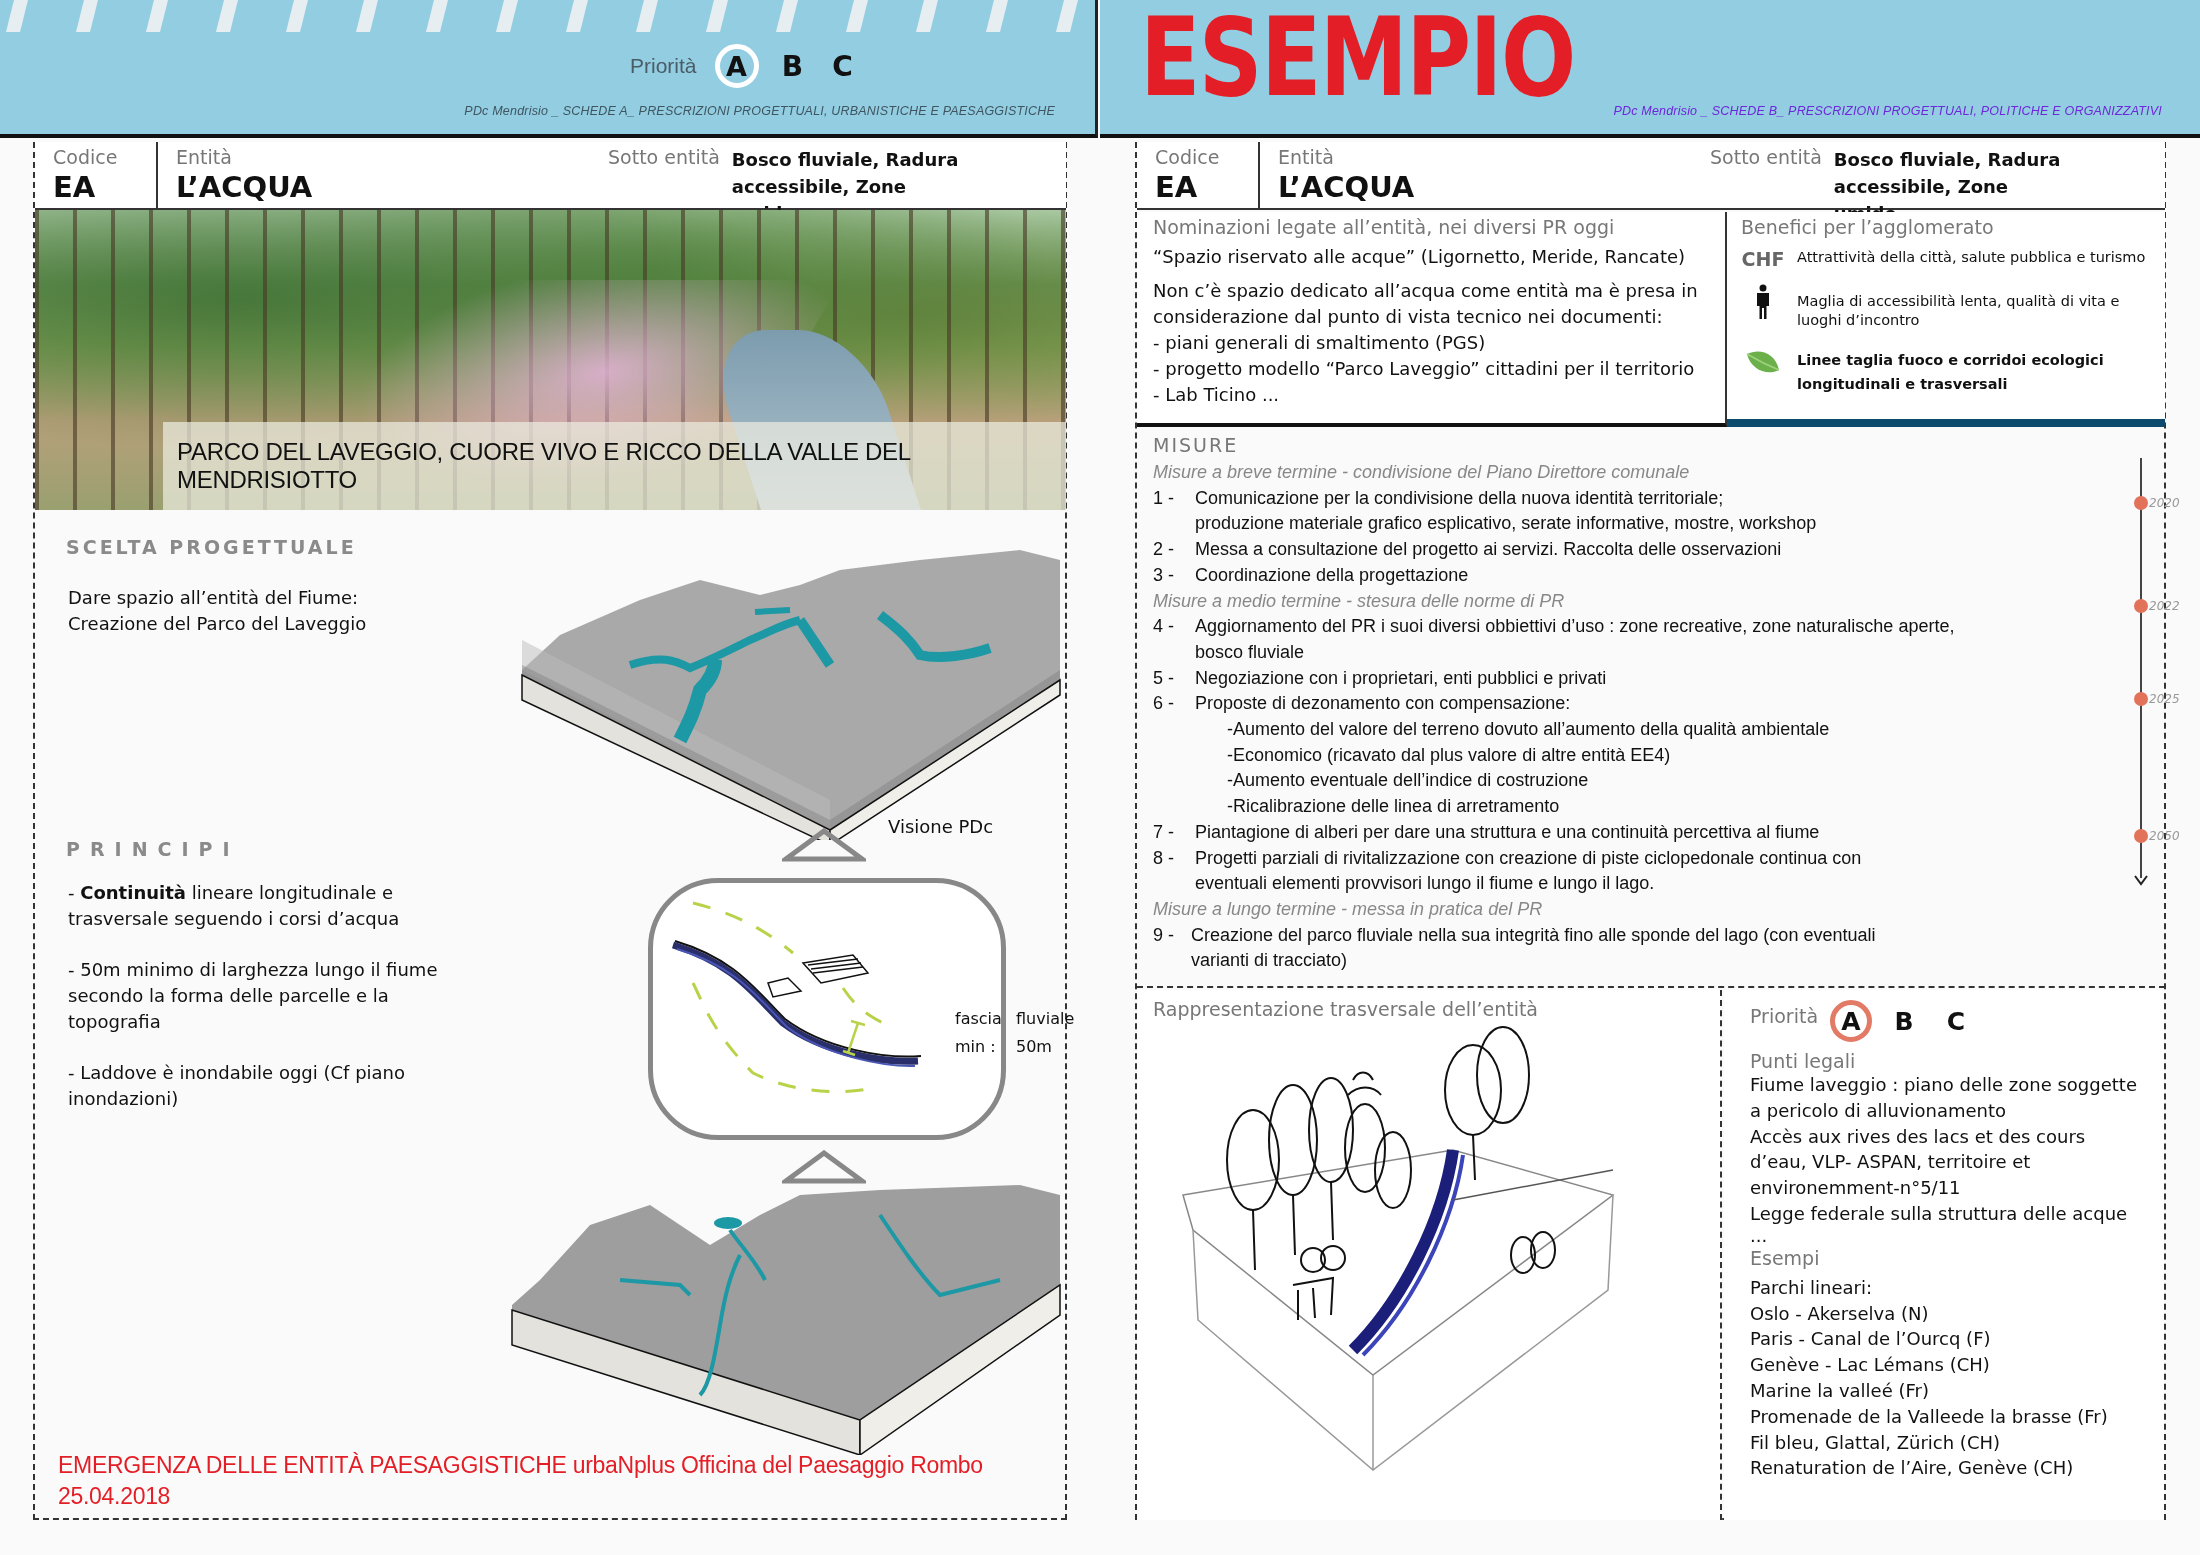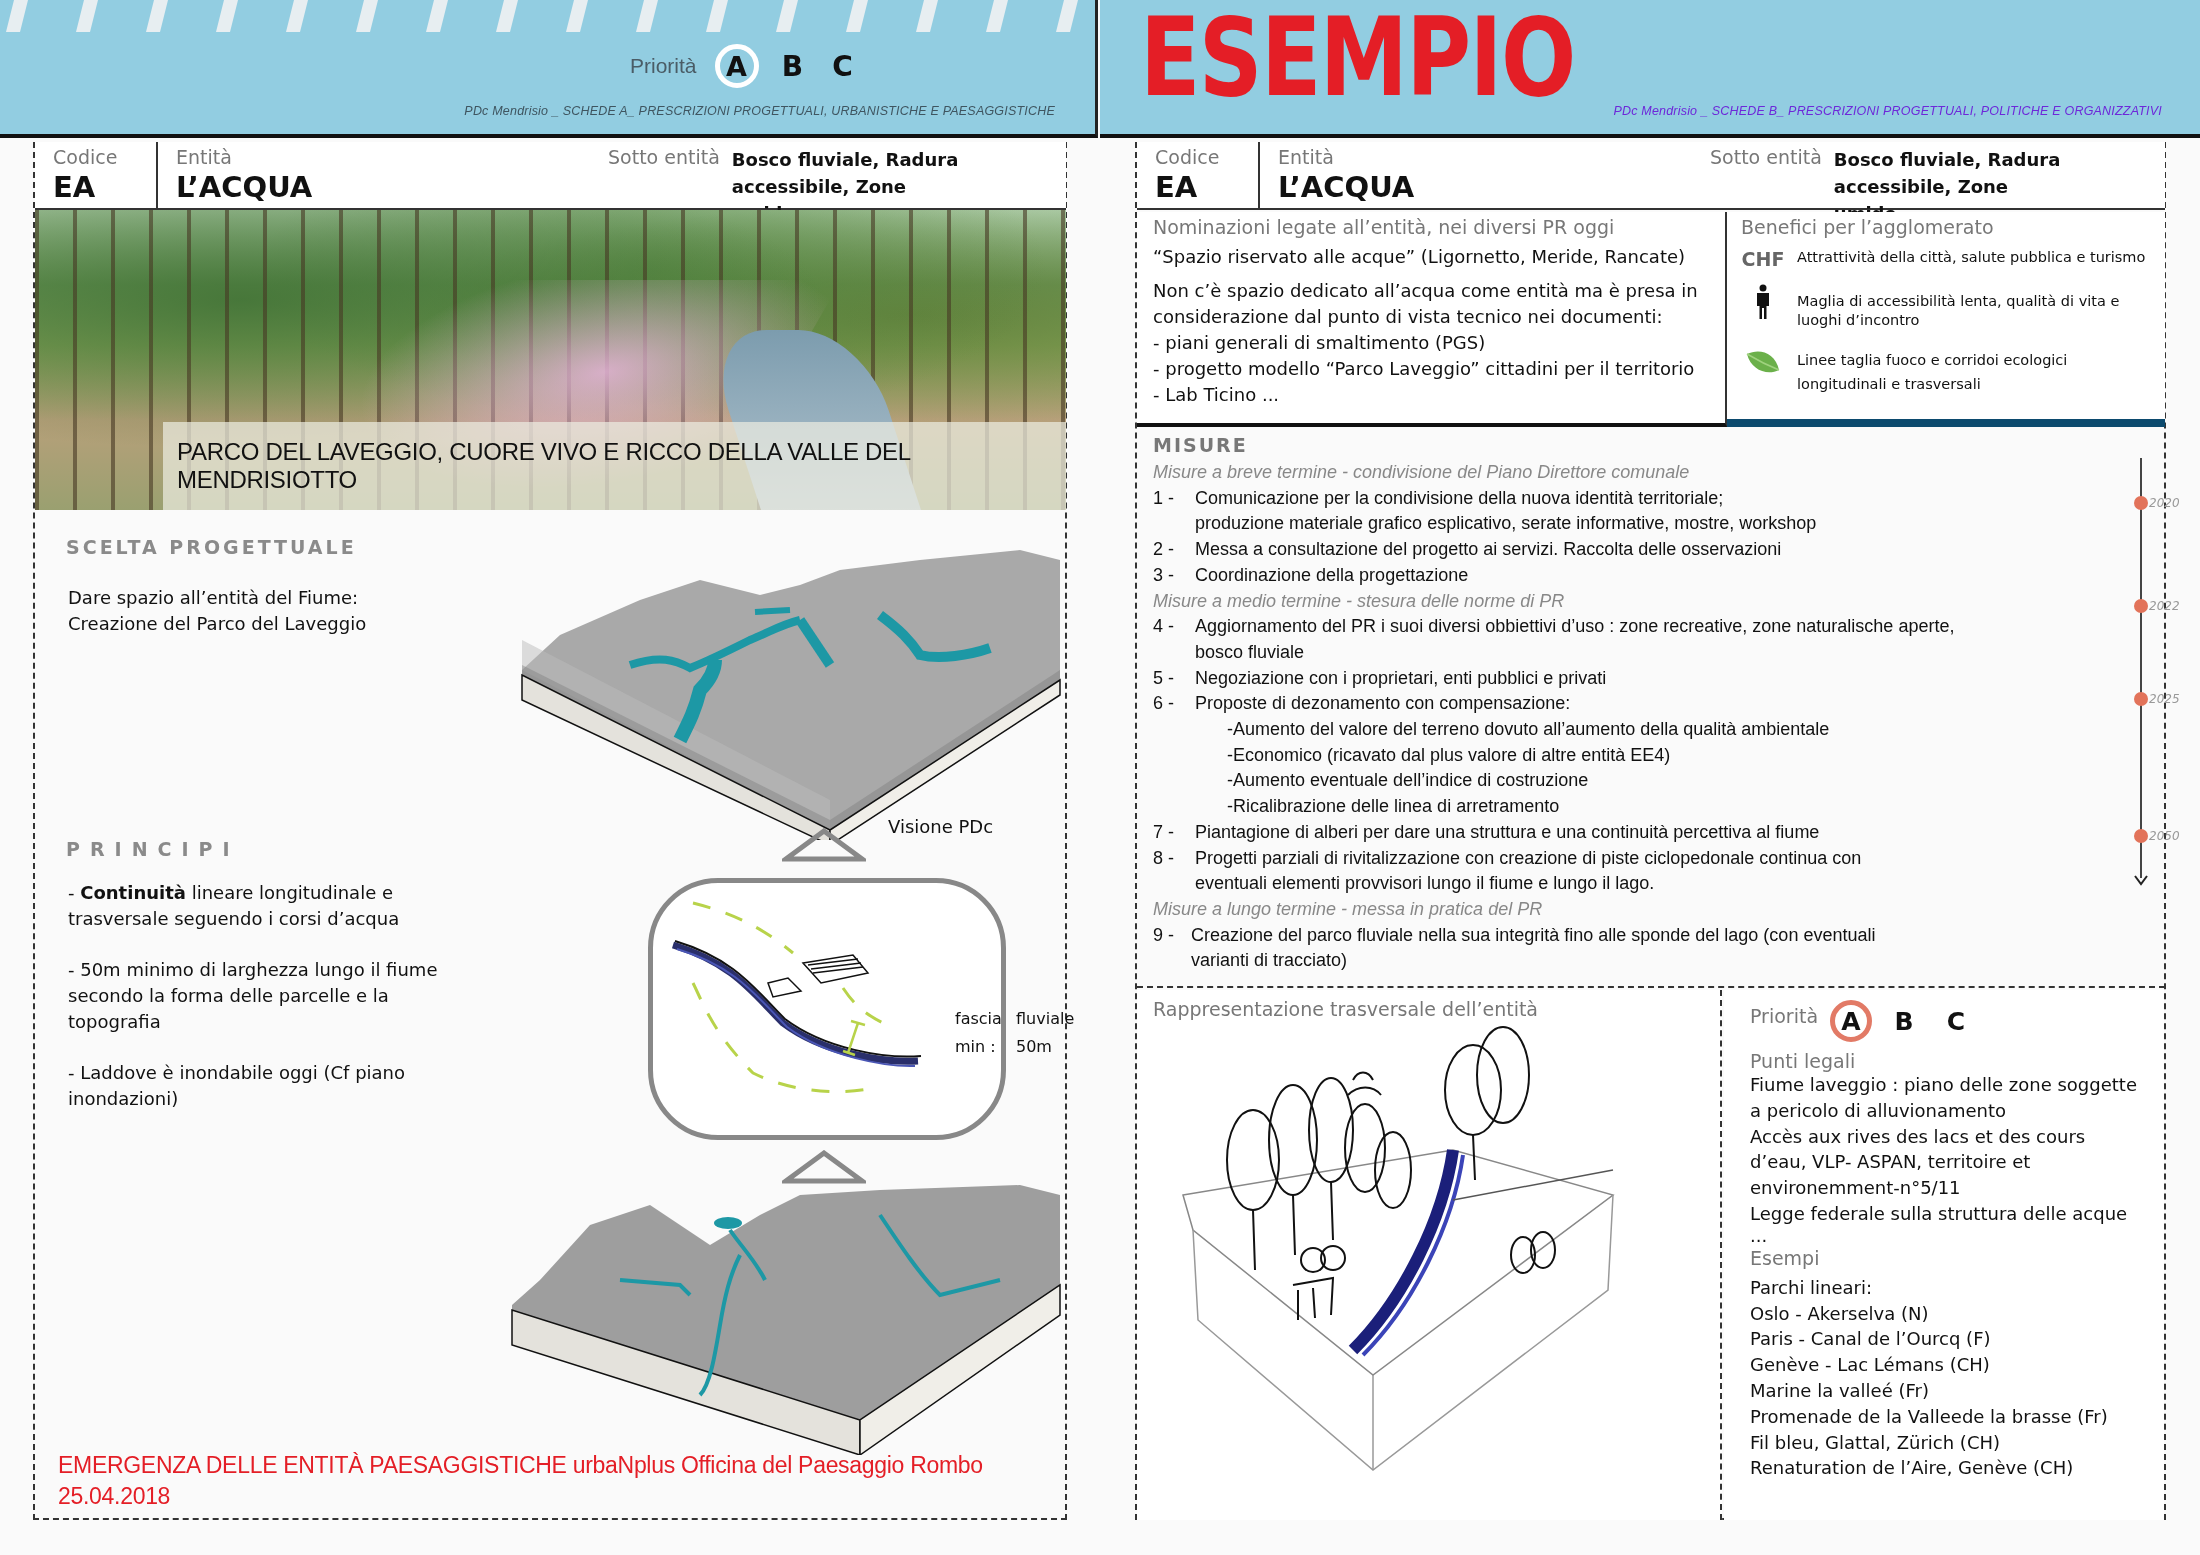--- a/index.html
+++ b/index.html
@@ -133,21 +133,21 @@
   .nom-box p { font-size: 18px; line-height: 26px; color: #111; }
   .ben-row { display: flex; gap: 12px; margin-top: 10px; align-items: flex-start; }
   .ben-icon { width: 44px; flex: none; display: flex; justify-content: center; }
   .chf { font-size: 19px; font-weight: bold; color: #666; }
   .ben-text { font-size: 14.5px; line-height: 19px; color: #111; }
 
   .misure {
     position: absolute; left: 37px; top: 430px; width: 1028px; height: 558px; padding: 4px 16px;
     border-bottom: 2px dashed #333;
   }
-  .misure .title { font-size: 19px; font-weight: bold; color: #777; letter-spacing: 2px; }
+  .misure .title { font-size: 19px; font-weight: normal; color: #777; letter-spacing: 2px; }
   .misure .list { margin-top: 4px; font-family: "Liberation Sans", sans-serif; }
   .misure .row { font-size: 18px; line-height: 25.7px; color: #111; display: flex; }
   .misure .row .num { width: 42px; flex: none; }
   .misure .row.cont { padding-left: 42px; }
   .misure .row.sub { padding-left: 62px; text-align: right; }
   .misure .row.sub::before { content: "-"; width: 18px; flex: none; }
   .misure .phase { font-size: 18px; line-height: 25.7px; color: #888; font-style: italic; }
 
   .timeline { position: absolute; left: 1021px; top: 458px; width: 70px; height: 428px; }
   .timeline .axis { position: absolute; left: 19px; top: 0; width: 2px; height: 420px; background: #444; }
@@ -345,21 +345,21 @@
     </div>
     <div class="ben-row" style="margin-top:14px;">
       <div class="ben-icon">
         <svg width="16" height="36" viewBox="0 0 16 36">
             <circle cx="8" cy="4" r="3.5" fill="#111"></circle>
             <path d="M2,9 H14 V22 H11.5 V35 H9 V24 H7 V35 H4.5 V22 H2 Z" fill="#111"></path>
           </svg>
       </div>
       <div class="ben-text" style="margin-top:8px;">Maglia di accessibilità lenta, qualità di vita e luoghi d’incontro</div>
     </div>
-    <div class="ben-row" style="margin-top:18px;">
+    <div class="ben-row" style="margin-top:18px;font-weight:bold;">
       <div class="ben-icon">
         <svg width="36" height="28" viewBox="0 0 36 28">
             <path d="M2,6 C14,0 30,4 34,22 C22,28 6,22 2,6 Z" fill="#6bb04a"></path>
             <path d="M2,6 C12,12 24,18 34,22" stroke="#9fd27e" stroke-width="1.5" fill="none"></path>
           </svg>
       </div>
       <div class="ben-text" style="line-height:24px;">Linee taglia fuoco e corridoi ecologici longitudinali e trasversali</div>
     </div>
   </div>
 

